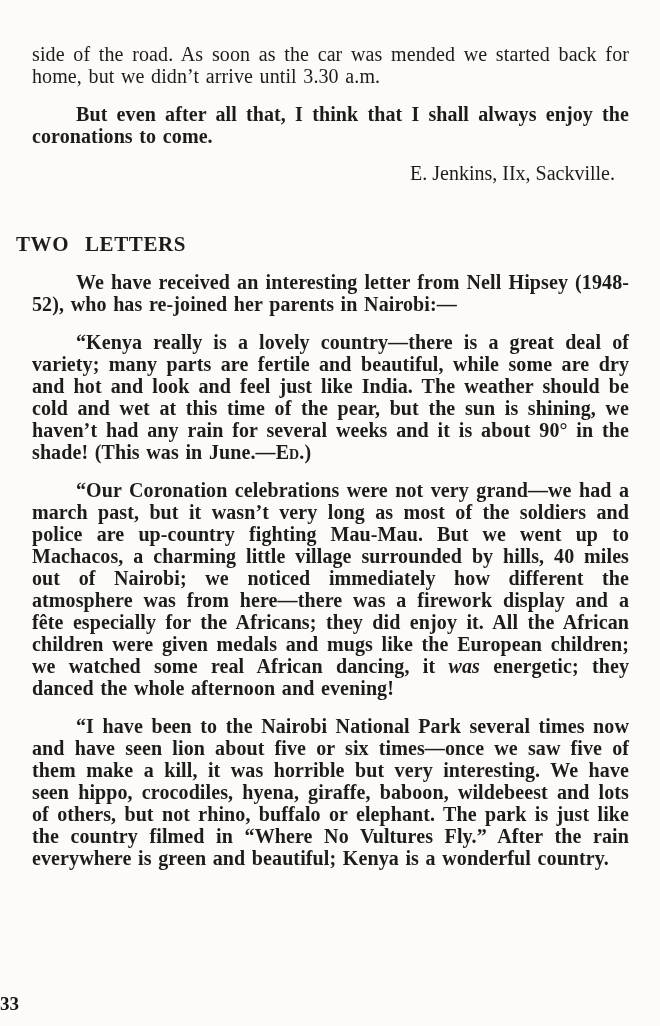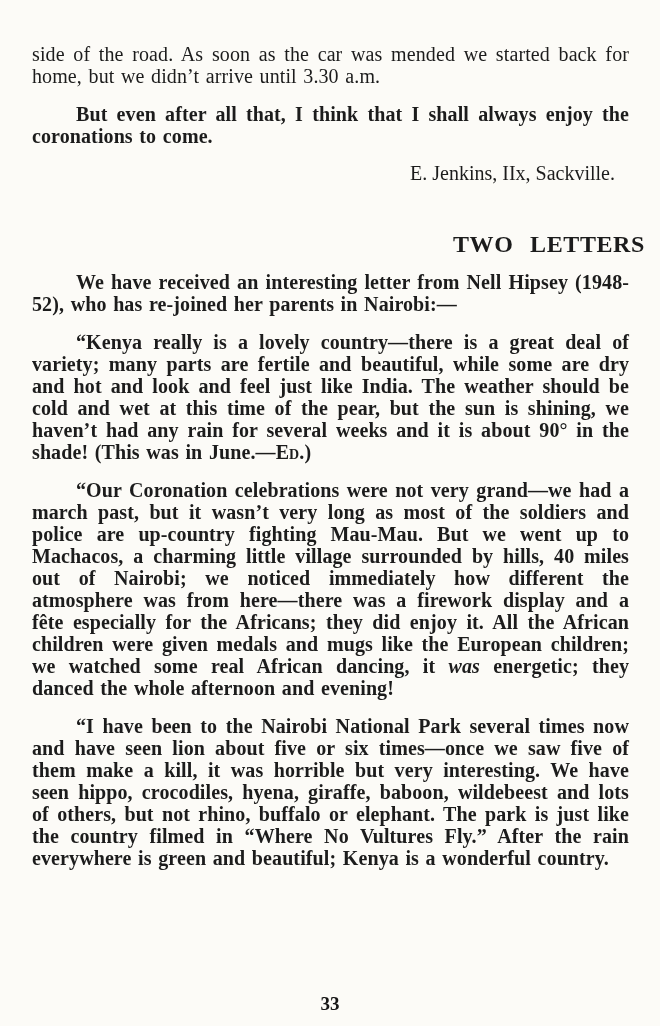--- a/index.html
+++ b/index.html
@@ -31,35 +31,34 @@
   .letter { margin-top: 4px; }
   .signature {
     margin: 0;
     font-size: 20px;
     line-height: 21.5px;
     text-align: right;
     padding-right: 30px;
   }
   .heading {
     margin: 48px 0 16px 0;
-    font-size: 24px;
+    font-size: 21px;
     line-height: 22px;
-    text-align: right;
+    text-align: left;
     font-weight: 700;
     word-spacing: 10px;
     letter-spacing: 0.6px;
   }
   .sc { font-variant: small-caps; }
   .it { font-style: italic; }
   .page-number {
     position: absolute;
     left: 0;
     right: 0;
     bottom: 11px;
-    text-align: center;
     font-weight: 700;
     font-size: 19px;
     color: #161616;
   }
 </style>
 </head>
 <body>
 
 <div class="page">
   <div class="content">

